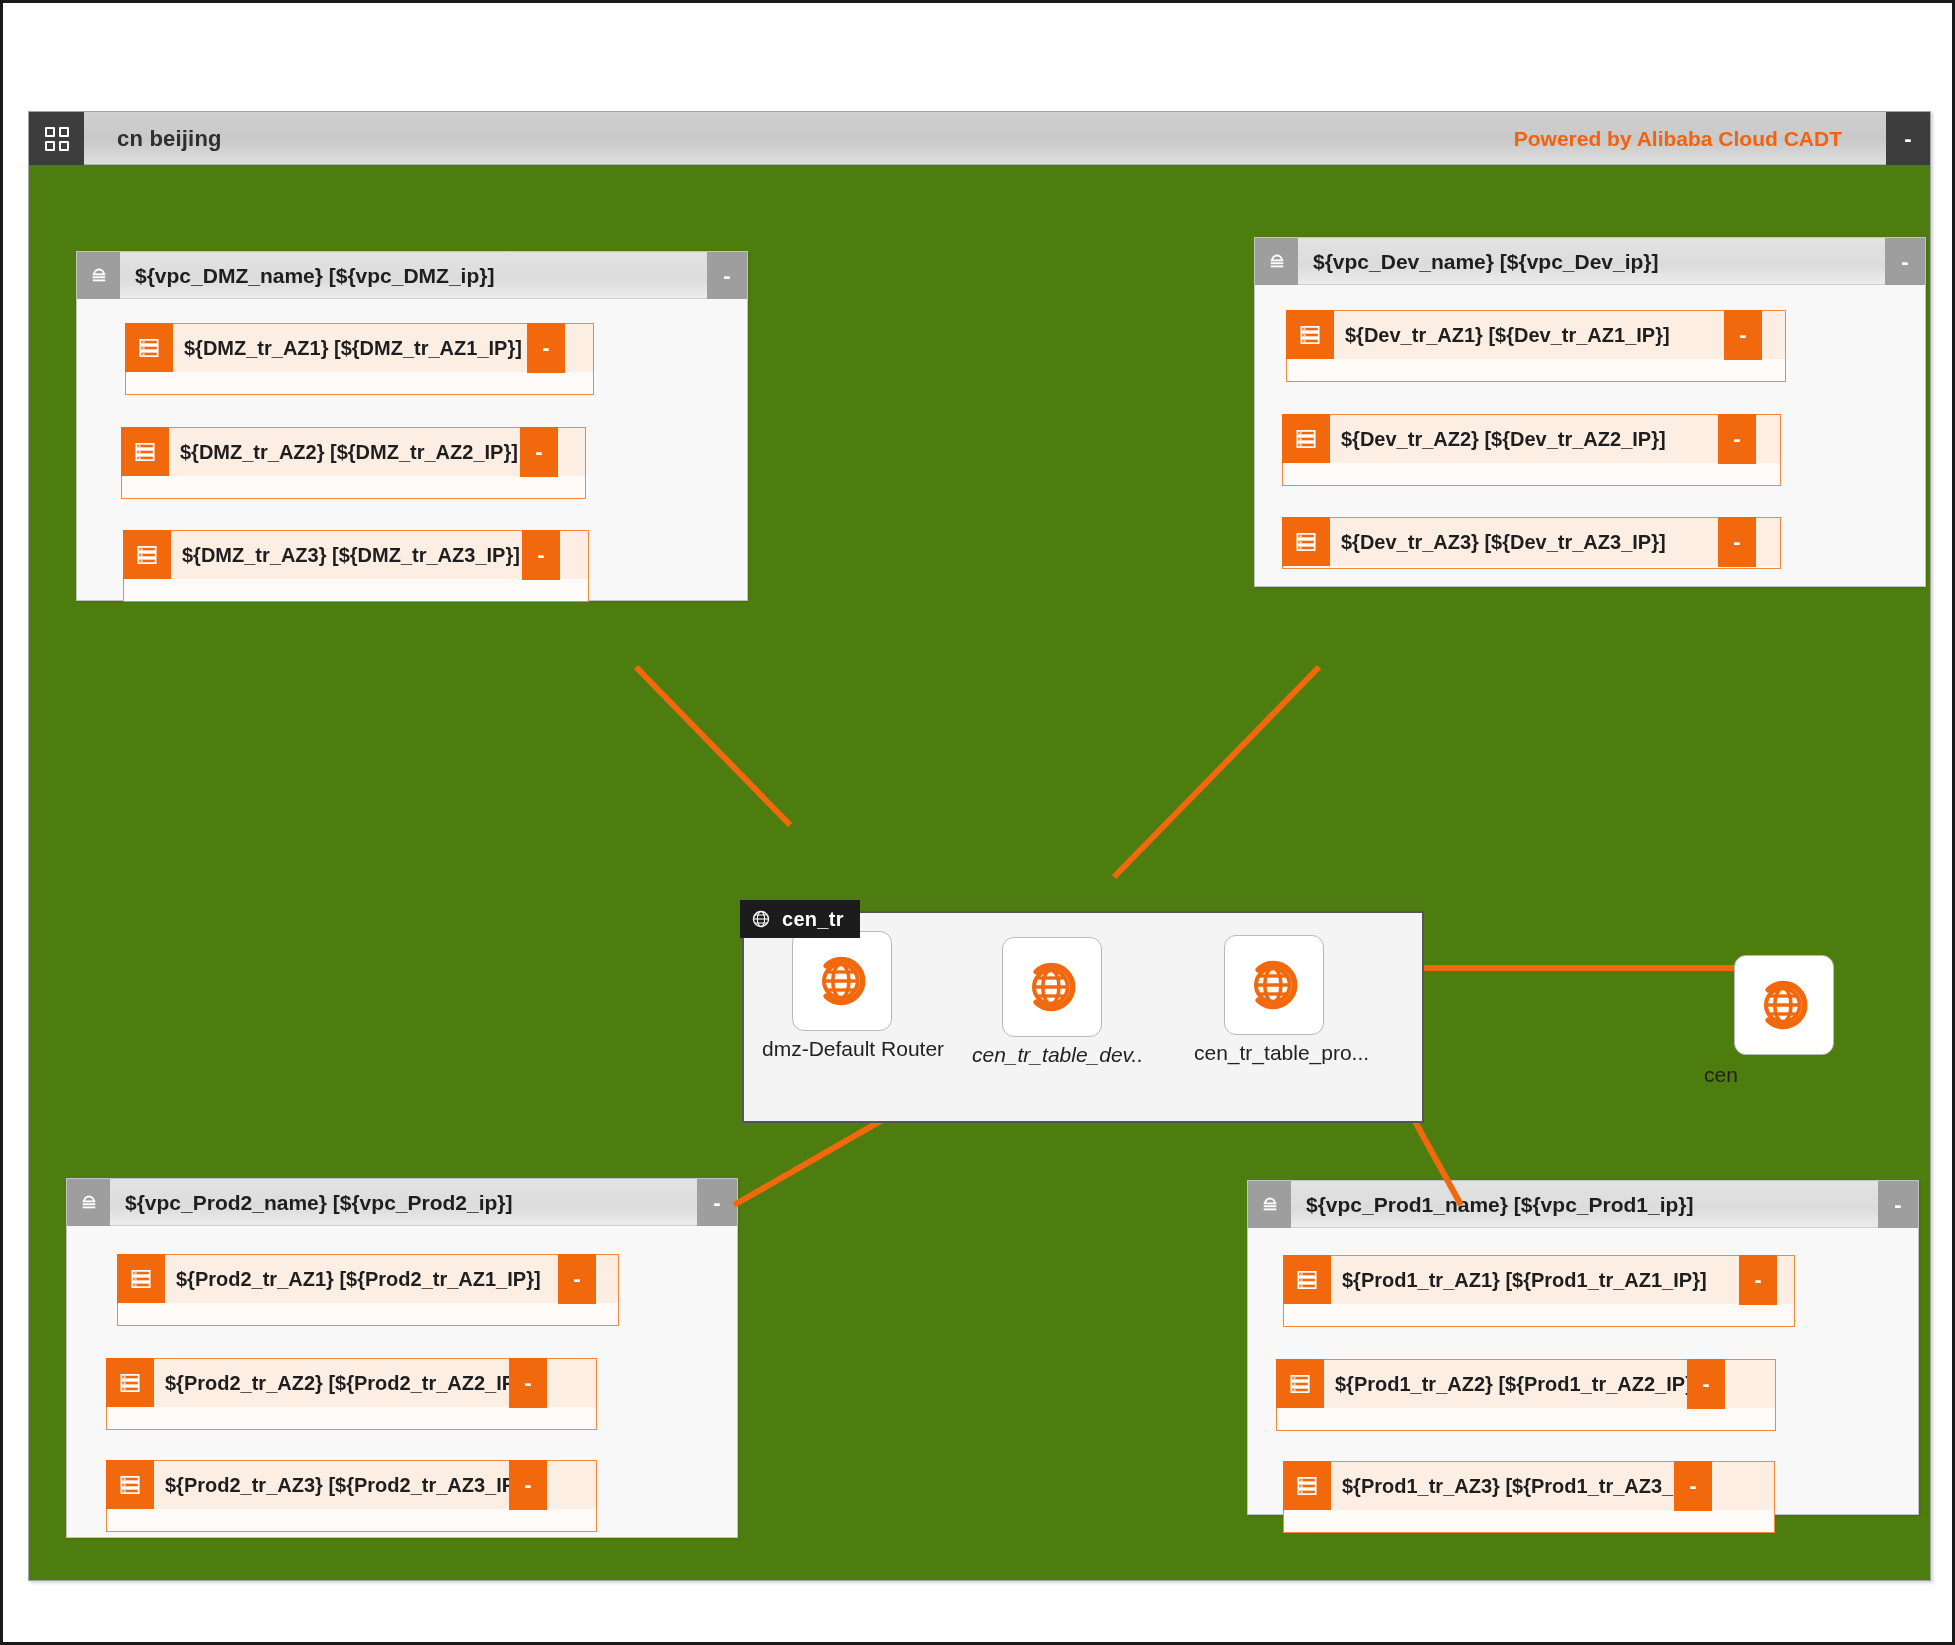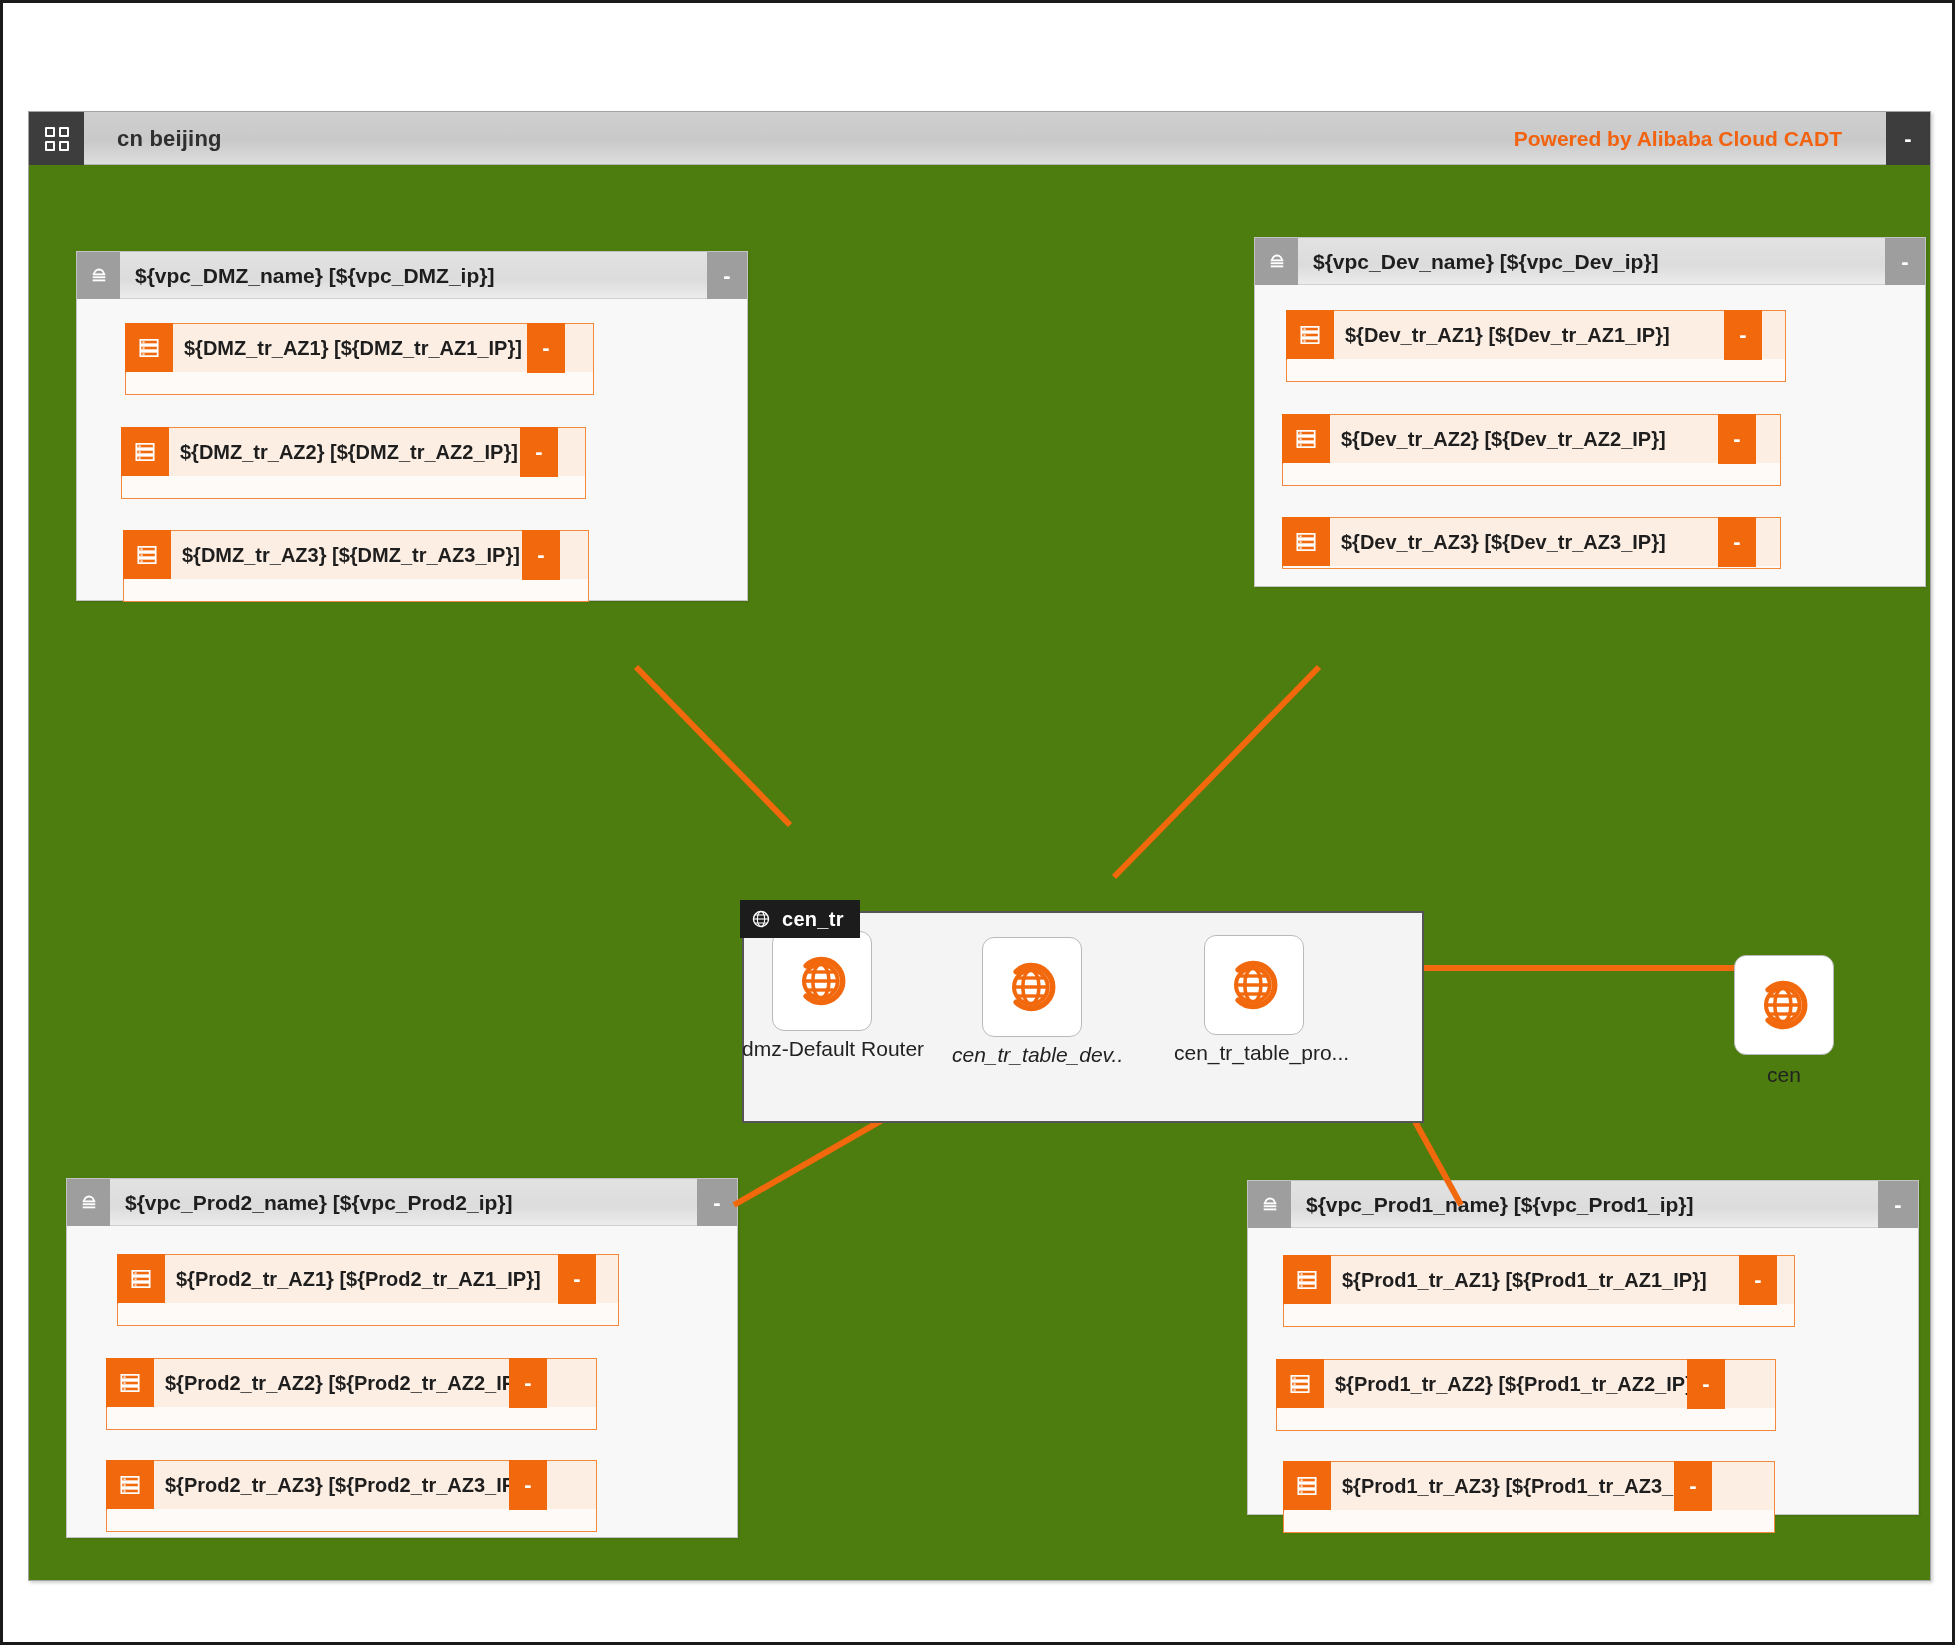--- a/index.html
+++ b/index.html
@@ -205,20 +205,21 @@
   #cen-tr-tab .globe-small { width: 22px; height: 22px; margin-right: 10px; }
   #cen-tr-tab .tab-label {
     font-size: 20px; font-weight: bold; color: #ffffff;
     white-space: nowrap; letter-spacing: .3px;
   }
 
   .tr-node {
     position: absolute;
     width: 160px;
     text-align: center;
+    margin-left: 20px;
   }
   .tr-node .node-tile {
     width: 100px; height: 100px;
     margin: 0 auto;
     background: #ffffff;
     border: 1px solid #b9b9b9;
     border-radius: 12px;
     display: flex; align-items: center; justify-content: center;
     box-sizing: border-box;
   }
@@ -226,21 +227,20 @@
     margin-top: 6px;
     font-size: 21px;
     color: #222222;
     white-space: nowrap;
   }
 
   #cen-node {
     position: absolute;
     left: 1675px; top: 790px;
     width: 160px;
-    text-align: center;
     z-index: 6;
   }
   #cen-node .node-tile {
     width: 100px; height: 100px;
     margin: 0 auto;
     background: #ffffff;
     border: 1px solid #b9b9b9;
     border-radius: 12px;
     display: flex; align-items: center; justify-content: center;
     box-sizing: border-box;

